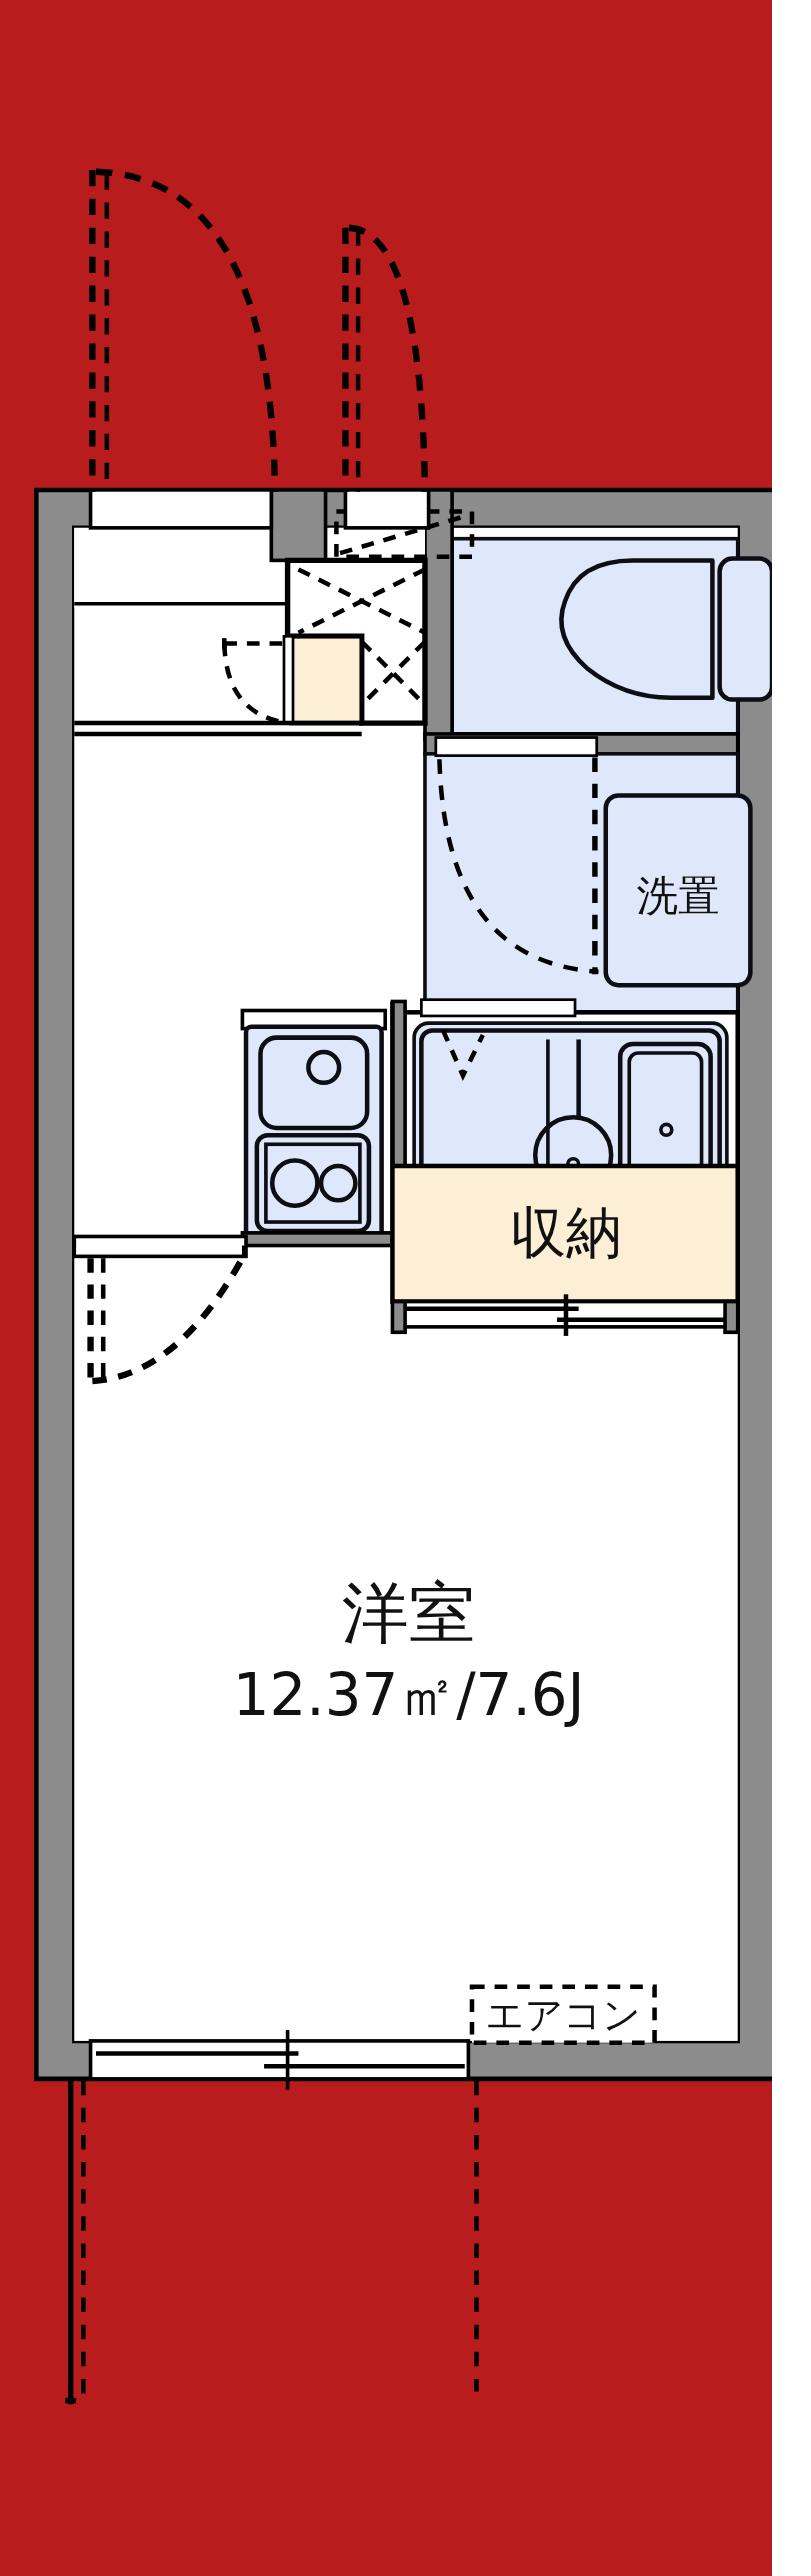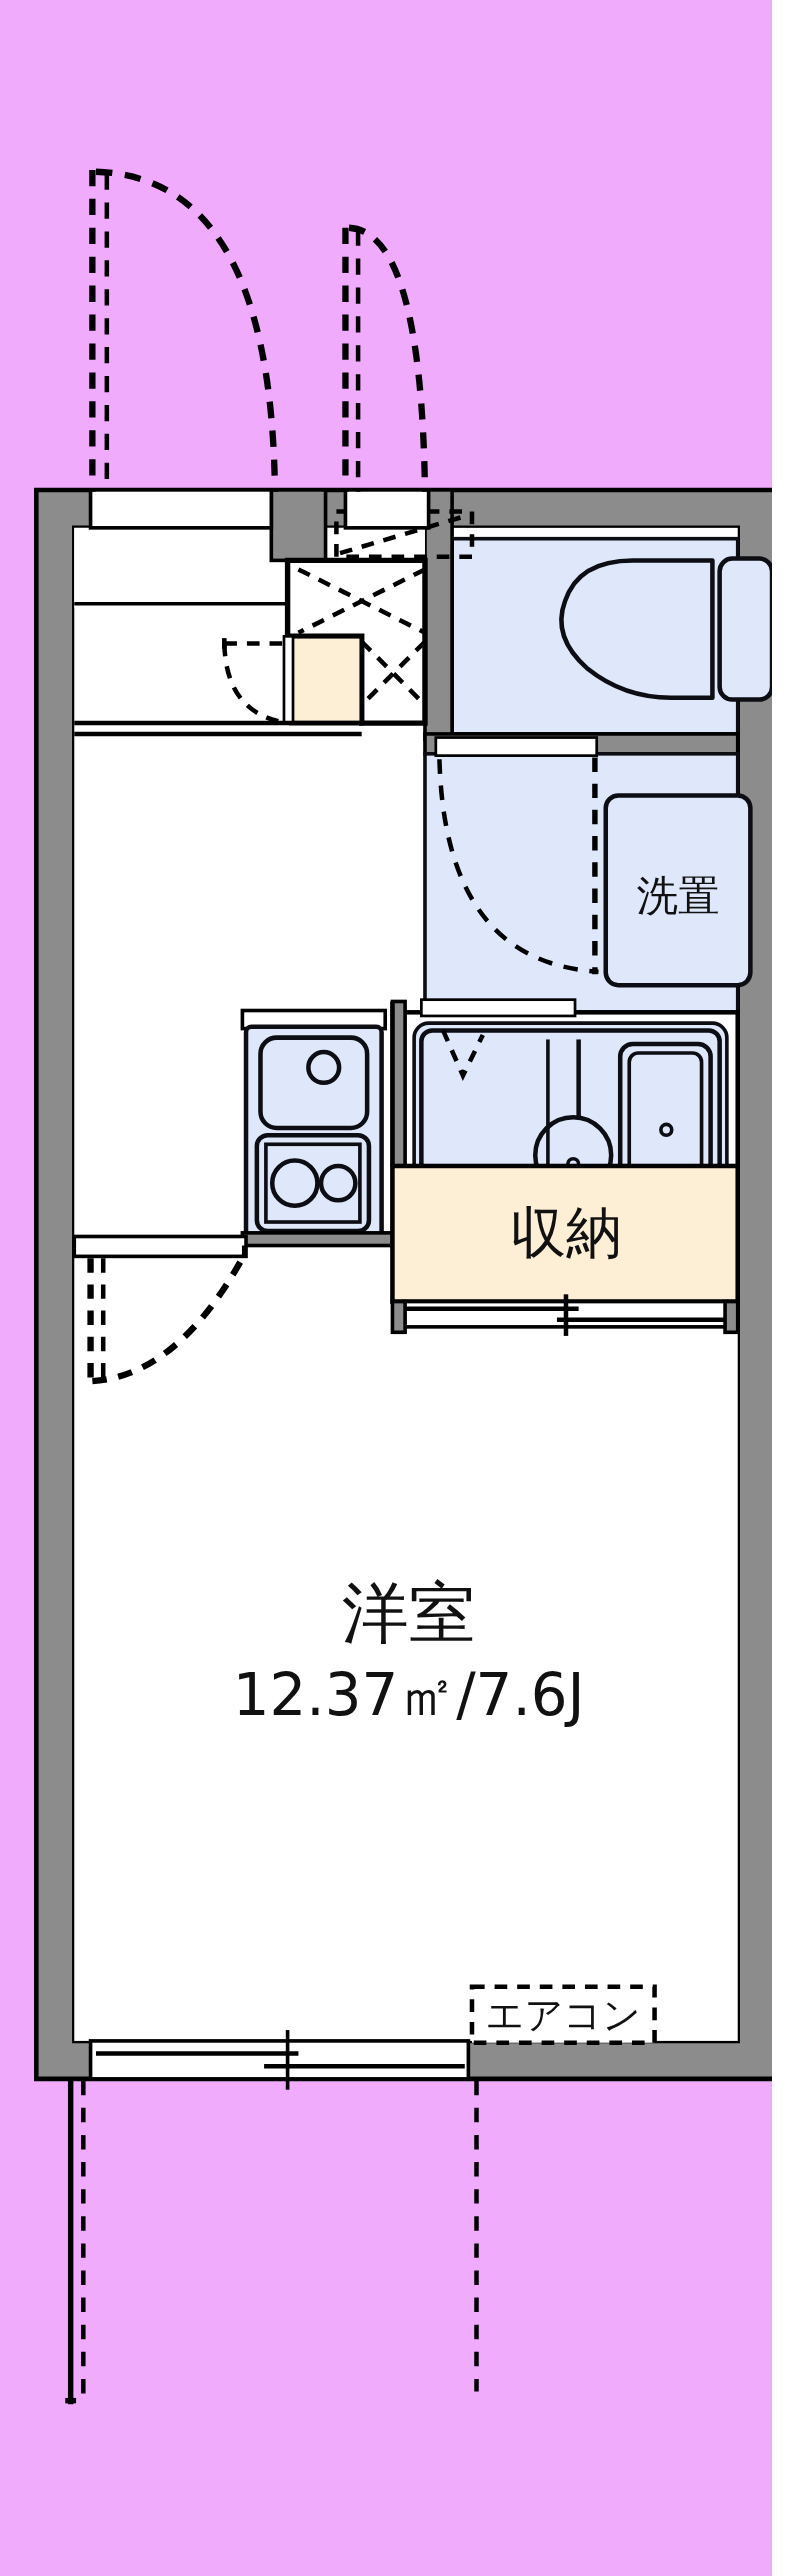--- a/index.html
+++ b/index.html
@@ -1,17 +1,17 @@
 <!DOCTYPE html>
 <html style="font-size:14.5px"><head>
 <meta charset="utf-8">
 <style>
   html,body{margin:0;padding:0;background:#ffffff;}
   body{font-family:"DejaVu Sans","Liberation Sans",sans-serif;}
-  #stage{position:relative;width:772px;height:2576px;background:#f0abfc;overflow:hidden;}
+  #stage{position:relative;width:772px;height:2576px;background:#b91c1c;overflow:hidden;}
   svg{display:block;}
   .lbl{font-family:"DejaVu Sans","Liberation Sans",sans-serif;fill:#111;}
 </style>
 </head>
 <body>
 
 <div id="stage">
 <svg width="812" height="2576" viewBox="0 0 898 2850" xmlns="http://www.w3.org/2000/svg">
 
   <g>

